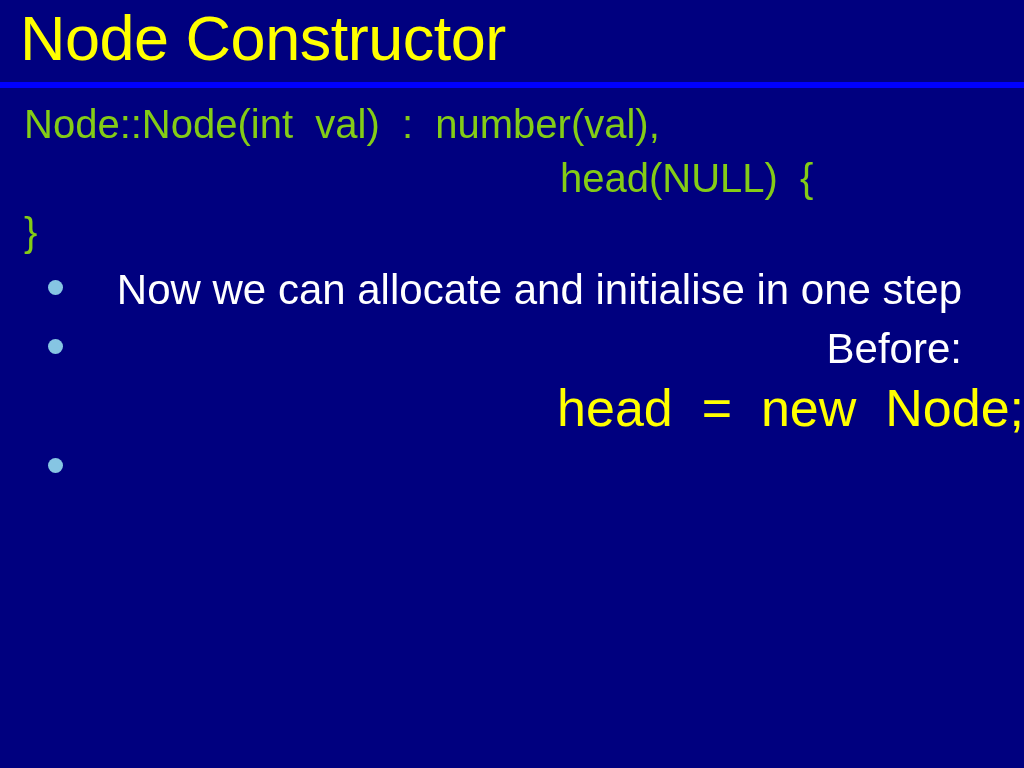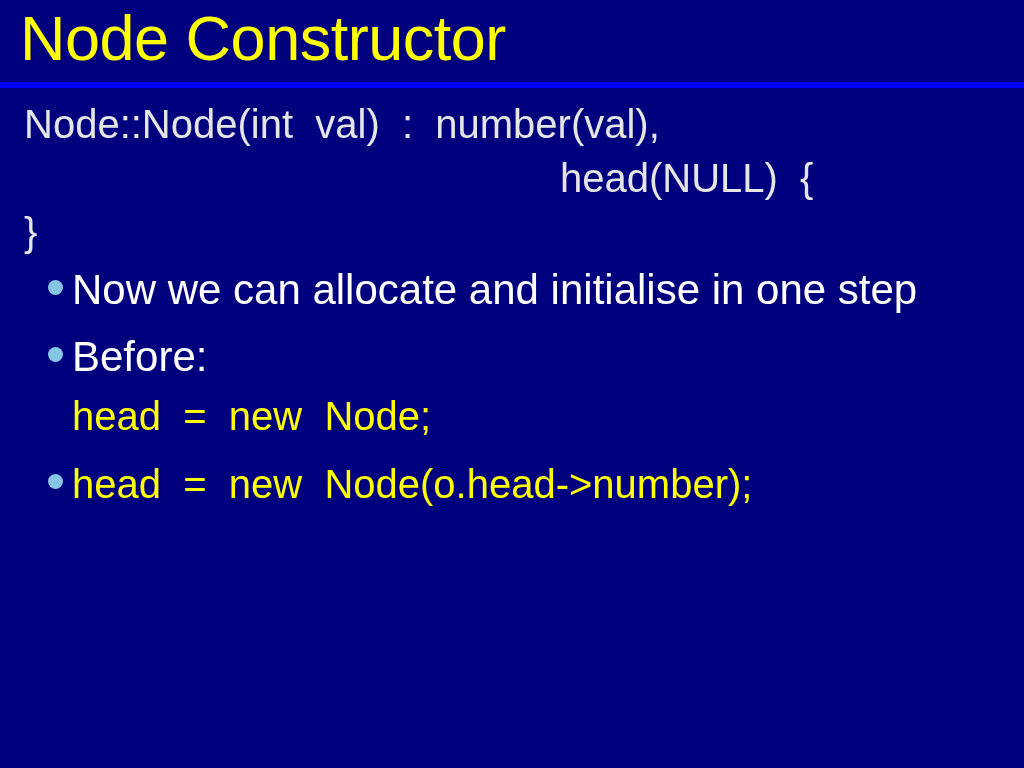--- a/index.html
+++ b/index.html
@@ -54,21 +54,21 @@
   
   #body-block {
     position: absolute;
     left: 0;
     top: 92px;
     width: 1024px;
     height: 676px;
   }
 
   .code-line {
-    color: #e5e5e5;
+    color: #84cc16;
     font-size: 40px;
     line-height: 56px;
     white-space: pre;
     font-family: "Liberation Sans", sans-serif;
   }
 
   .code-top {
     position: absolute;
     left: 24px;
   }
@@ -84,22 +84,23 @@
   
   #bullet-list {
     position: absolute;
     left: 0;
     top: 168px;
     width: 1024px;
   }
 
   .bullet-item {
     position: relative;
-    padding-left: 72px;
+    padding-left: 112px;
     margin: 0;
+    text-align: right;
   }
 
   .bullet-marker {
     position: absolute;
     left: 48px;
     top: 20px;
     width: 15px;
     height: 15px;
     border-radius: 50%;
     background: #86c5e3;
@@ -109,27 +110,27 @@
     display: block;
     color: #ffffff;
     font-size: 42px;
     line-height: 59px;
     max-width: 850px;
   }
 
   .sub-code {
     display: block;
     color: #ffff00;
-    font-size: 40px;
+    font-size: 52px;
     line-height: 60px;
     white-space: pre;
   }
 
   .bullet-item + .bullet-item {
-    margin-top: 8px;
+    margin-top: 0;
   }
 </style>
 </head>
 <body>
 
 <div id="slide">
 
   <div id="title-block">
     <div id="slide-title">Node Constructor</div>
     <div id="title-rule"></div>
@@ -151,18 +152,17 @@
       </div>
 
       <div class="bullet-item">
         <span class="bullet-marker"></span>
         <span class="bullet-text">Before:</span>
         <span class="sub-code">head  =  new  Node;</span>
       </div>
 
       <div class="bullet-item">
         <span class="bullet-marker"></span>
-        <span class="sub-code">head  =  new  Node(o.head-&gt;number);</span>
       </div>
 
     </div>
   </div>
 </div>
 
 </body></html>

